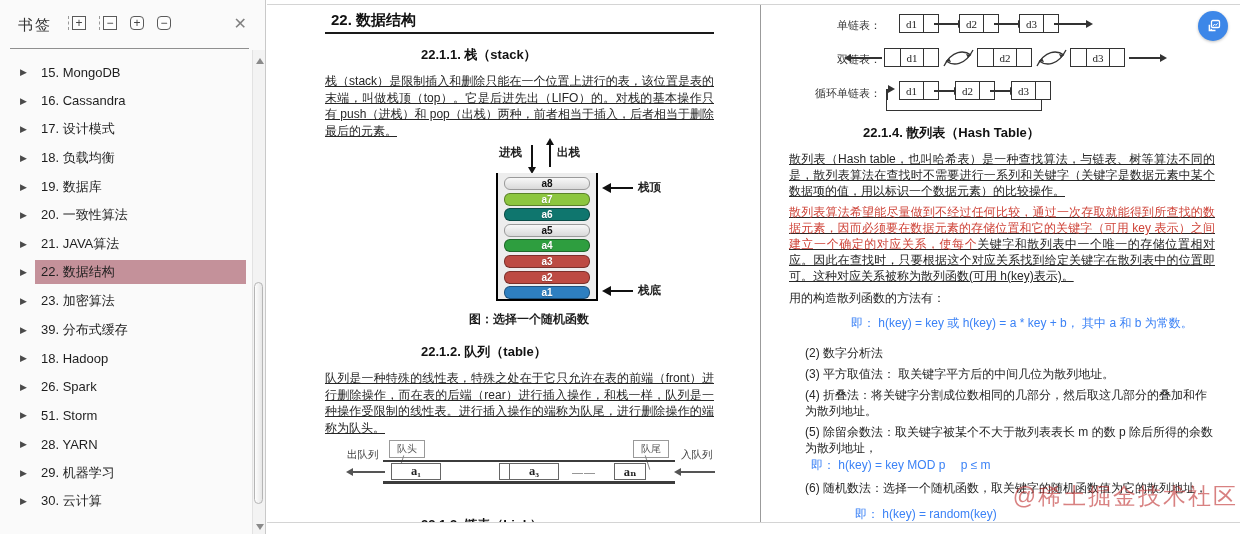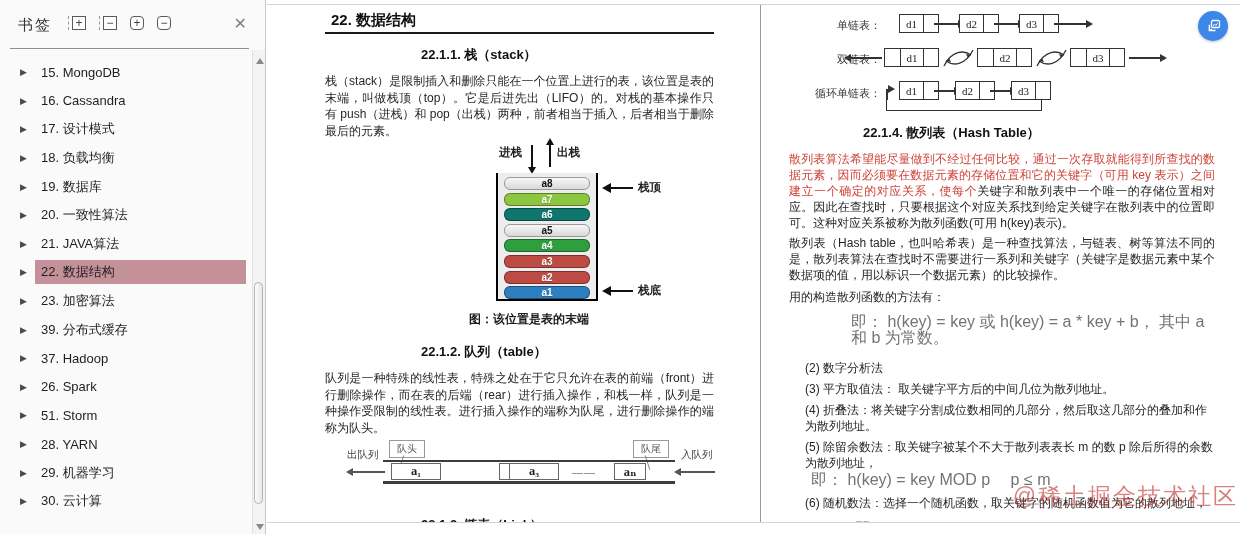--- a/index.html
+++ b/index.html
@@ -44,21 +44,21 @@
   .edge-bottom { position:absolute; bottom:11px; left:0; right:0; height:1px; background:#d4d4d4; }
   .page-sep { position:absolute; left:493px; top:5px; bottom:12px; width:1px; background:#9b9b9b; }
 
   .pageL { position:absolute; left:0; top:5px; width:493px; height:517px; padding:4px 46px 0 58px; overflow:hidden; }
   .pageR { position:absolute; left:494px; top:5px; right:0; height:517px; padding:2px 25px 0 28px; overflow:hidden; }
 
   .doc-title { font-size:15px; font-weight:bold; color:#111; margin:0; padding:2px 0 2px 6px;
     border-bottom:2px solid #1a1a1a; }
   .sec { font-size:13px; font-weight:bold; color:#111; margin:12px 0 9px 96px; }
   .pageR .sec { margin-left:74px; }
-  .body-p { font-size:12px; line-height:16.5px; text-align:justify; margin:0 0 4px 0; color:#262626; }
+  .body-p { font-size:12px; line-height:16.5px; text-align:justify; margin:0 0 4px 0; color:#262626;text-decoration:underline; }
   .pageR .body-p { line-height:16px; }
   .red { color:#cf4338; }
 
   
   .fig-stack { position:relative; height:188px; margin-top:4px; }
   .st-lbl { position:absolute; font-size:11.5px; font-weight:bold; color:#222; }
   .va { position:absolute; width:2px; background:#111; }
   .va::after { content:""; position:absolute; left:-3.5px; width:0; height:0;
     border-left:4.5px solid transparent; border-right:4.5px solid transparent; }
   .va.down::after { bottom:-7px; border-top:7px solid #111; }
@@ -111,21 +111,21 @@
     border-top:4px solid transparent; border-bottom:4px solid transparent; border-right:7px solid #333; }
   .curve { position:absolute; }
   .loop-u { position:absolute; border:1.5px solid #333; border-top:none; }
   .loop-ext { position:absolute; width:1.5px; background:#333; }
   .loop-head { position:absolute; width:0; height:0; border-top:4px solid transparent;
     border-bottom:4px solid transparent; border-left:7px solid #333; }
 
   
   .p-intro { font-size:12px; margin:6px 0 8px 0; color:#262626; }
   .mli { font-size:12px; line-height:16px; margin:0 0 5px 16px; color:#262626; }
-  .formula { font-size:16px; line-height:16px; color:#737373; }
+  .formula { font-size:12px; line-height:16px; color:#3b82f6; }
   .f1 { margin:1px 0 14px 62px; }
   .f5 { margin:0 0 7px 22px; }
   .f6 { margin:2px 0 4px 66px; }
 
   
   .watermark { position:absolute; right:2px; top:476px; font-size:23px; letter-spacing:2px;
     color:#b91c1c; opacity:.55; white-space:nowrap; pointer-events:none; }
   .fab { position:absolute; top:11px; right:12px; width:30px; height:30px; border-radius:50%;
     background:#3d87e8; display:flex; align-items:center; justify-content:center;
     box-shadow:0 1px 3px rgba(0,0,0,.25); cursor:pointer; }
@@ -192,21 +192,21 @@
       <div class="bm-item">
           <span class="tri">▶</span>
           <span class="bm-label">23. 加密算法</span>
         </div>
       <div class="bm-item">
           <span class="tri">▶</span>
           <span class="bm-label">39. 分布式缓存</span>
         </div>
       <div class="bm-item">
           <span class="tri">▶</span>
-          <span class="bm-label">37. Hadoop</span>
+          <span class="bm-label">18. Hadoop</span>
         </div>
       <div class="bm-item">
           <span class="tri">▶</span>
           <span class="bm-label">26. Spark</span>
         </div>
       <div class="bm-item">
           <span class="tri">▶</span>
           <span class="bm-label">51. Storm</span>
         </div>
       <div class="bm-item">
@@ -260,21 +260,21 @@
         <div class="ptr" style="left:277px;top:37px;">
           <span class="head"></span>
             <span class="shaft"></span>
           <span class="ptxt">栈顶</span>
         </div>
         <div class="ptr" style="left:277px;top:140px;">
           <span class="head"></span>
             <span class="shaft"></span>
           <span class="ptxt">栈底</span>
         </div>
-        <div class="fig-cap">图：该位置是表的末端</div>
+        <div class="fig-cap">图：选择一个随机函数</div>
       </div>
 
       <h2 class="sec">22.1.2.  队列（table）</h2>
       <p class="body-p">队列是一种特殊的线性表，特殊之处在于它只允许在表的前端（front）进行删除操作，而在表的后端（rear）进行插入操作，和栈一样，队列是一种操作受限制的线性表。进行插入操作的端称为队尾，进行删除操作的端称为队头。</p>
 
       <div class="fig-queue">
         <span class="q-tag" style="left:64px;top:0;">队头</span>
         <span class="q-tag" style="left:308px;top:0;">队尾</span>
         <div class="q-conn" style="left:76px;top:15px;transform:rotate(18deg);"></div>
         <div class="q-conn" style="left:322px;top:15px;transform:rotate(-18deg);"></div>
@@ -360,22 +360,22 @@
         <div class="lln" style="left:222px;top:72px;">
           <span class="cell cd">d3</span>
             <span class="cell cp"></span>
         </div>
         <div class="loop-u" style="left:97px;top:91px;width:156px;height:11px;"></div>
         <div class="loop-ext" style="left:97px;top:80px;height:11px;"></div>
         <div class="loop-head" style="left:99px;top:76px;"></div>
       </div>
 
       <h2 class="sec">22.1.4.  散列表（Hash Table）</h2>
+      <p class="body-p">散列表（Hash table，也叫哈希表）是一种查找算法，与链表、树等算法不同的是，散列表算法在查找时不需要进行一系列和关键字（关键字是数据元素中某个数据项的值，用以标识一个数据元素）的比较操作。</p>
       <p class="body-p" style="margin-top:5px;"><span class="red">散列表算法希望能尽量做到不经过任何比较，通过一次存取就能得到所查找的数据元素，因而必须要在数据元素的存储位置和它的关键字（可用 key 表示）之间建立一个确定的对应关系，使每个</span><span>关键字和散列表中一个唯一的存储位置相对应。因此在查找时，只要根据这个对应关系找到给定关键字在散列表中的位置即可。这种对应关系被称为散列函数(可用 h(key)表示)。</span></p>
-      <p class="body-p">散列表（Hash table，也叫哈希表）是一种查找算法，与链表、树等算法不同的是，散列表算法在查找时不需要进行一系列和关键字（关键字是数据元素中某个数据项的值，用以标识一个数据元素）的比较操作。</p>
       <p class="p-intro">用的构造散列函数的方法有：</p>
 
       <div class="formula f1">即： h(key) = key  或 h(key) = a * key + b， 其中 a 和 b 为常数。</div>
       <div class="mli">(2) 数字分析法</div>
       <div class="mli">(3) 平方取值法： 取关键字平方后的中间几位为散列地址。</div>
       <div class="mli">(4) 折叠法：将关键字分割成位数相同的几部分，然后取这几部分的叠加和作为散列地址。</div>
       <div class="mli" style="margin-bottom:1px;">(5) 除留余数法：取关键字被某个不大于散列表表长 m 的数 p 除后所得的余数为散列地址，</div>
       <div class="formula f5">即： h(key) = key MOD p　 p ≤ m</div>
       <div class="mli" style="margin-bottom:10px;">(6) 随机数法：选择一个随机函数，取关键字的随机函数值为它的散列地址，</div>
       <div class="formula f6">即： h(key) = random(key)</div>

